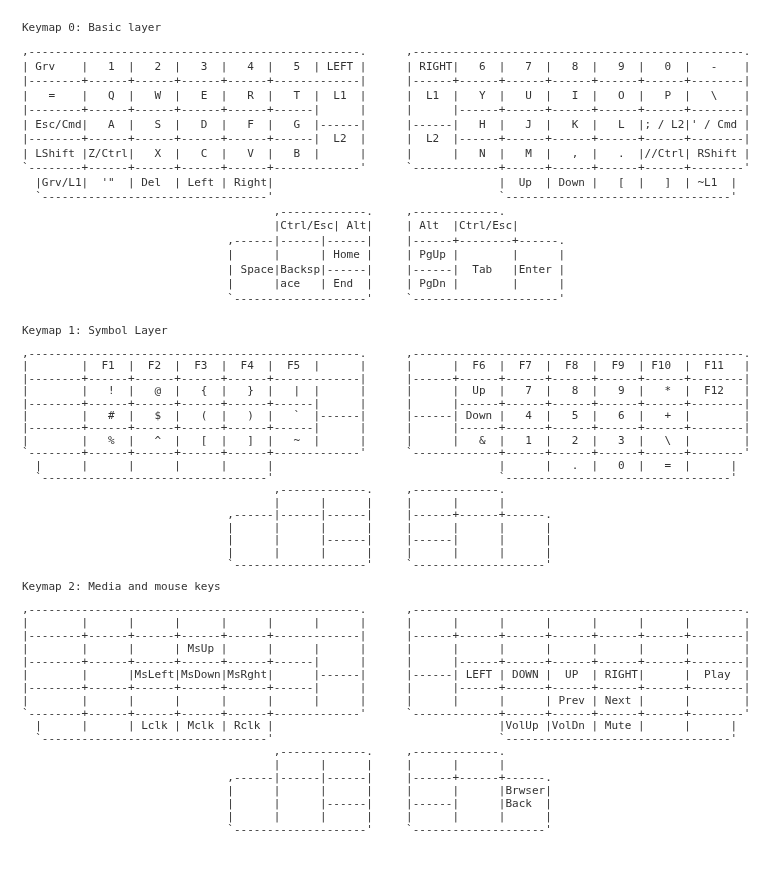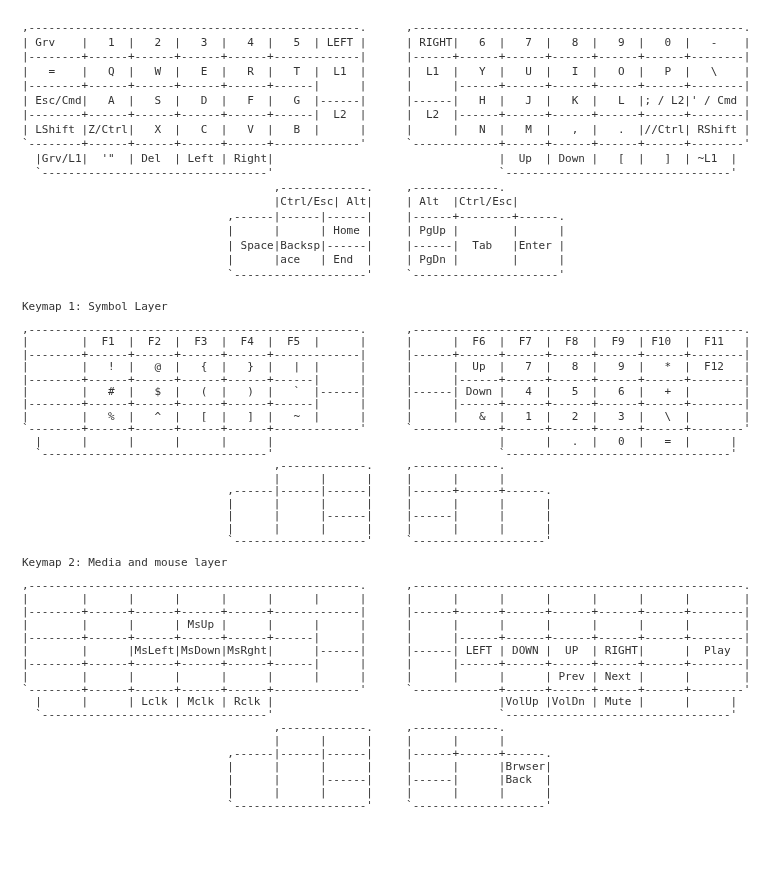--- a/index.html
+++ b/index.html
@@ -22,20 +22,21 @@
   .s1 .art{line-height:12.4px;}
   .s2{margin-top:9px;}
   .s2 .art{line-height:12.9px;}
 </style>
 </head>
 <body>
 
 <div class="page">
 
   <section class="s0">
+    <pre class="title">Keymap 0: Basic layer</pre>
     <pre class="art">,--------------------------------------------------.      ,--------------------------------------------------.
 | Grv    |   1  |   2  |   3  |   4  |   5  | LEFT |      | RIGHT|   6  |   7  |   8  |   9  |   0  |   -    |
 |--------+------+------+------+------+-------------|      |------+------+------+------+------+------+--------|
 |   =    |   Q  |   W  |   E  |   R  |   T  |  L1  |      |  L1  |   Y  |   U  |   I  |   O  |   P  |   \    |
 |--------+------+------+------+------+------|      |      |      |------+------+------+------+------+--------|
 | Esc/Cmd|   A  |   S  |   D  |   F  |   G  |------|      |------|   H  |   J  |   K  |   L  |; / L2|' / Cmd |
 |--------+------+------+------+------+------|  L2  |      |  L2  |------+------+------+------+------+--------|
 | LShift |Z/Ctrl|   X  |   C  |   V  |   B  |      |      |      |   N  |   M  |   ,  |   .  |//Ctrl| RShift |
 `--------+------+------+------+------+-------------'      `-------------+------+------+------+------+--------'
   |Grv/L1|  '"  | Del  | Left | Right|                                  |  Up  | Down |   [  |   ]  | ~L1  |
@@ -65,21 +66,21 @@
                                       ,-------------.     ,-------------.
                                       |      |      |     |      |      |
                                ,------|------|------|     |------+------+------.
                                |      |      |      |     |      |      |      |
                                |      |      |------|     |------|      |      |
                                |      |      |      |     |      |      |      |
                                `--------------------'     `--------------------'</pre>
   </section>
 
   <section class="s2">
-    <pre class="title">Keymap 2: Media and mouse layer</pre>
+    <pre class="title">Keymap 2: Media and mouse keys</pre>
     <pre class="art">,--------------------------------------------------.      ,--------------------------------------------------.
 |        |      |      |      |      |      |      |      |      |      |      |      |      |      |        |
 |--------+------+------+------+------+-------------|      |------+------+------+------+------+------+--------|
 |        |      |      | MsUp |      |      |      |      |      |      |      |      |      |      |        |
 |--------+------+------+------+------+------|      |      |      |------+------+------+------+------+--------|
 |        |      |MsLeft|MsDown|MsRght|      |------|      |------| LEFT | DOWN |  UP  | RIGHT|      |  Play  |
 |--------+------+------+------+------+------|      |      |      |------+------+------+------+------+--------|
 |        |      |      |      |      |      |      |      |      |      |      | Prev | Next |      |        |
 `--------+------+------+------+------+-------------'      `-------------+------+------+------+------+--------'
   |      |      | Lclk | Mclk | Rclk |                                  |VolUp |VolDn | Mute |      |      |

